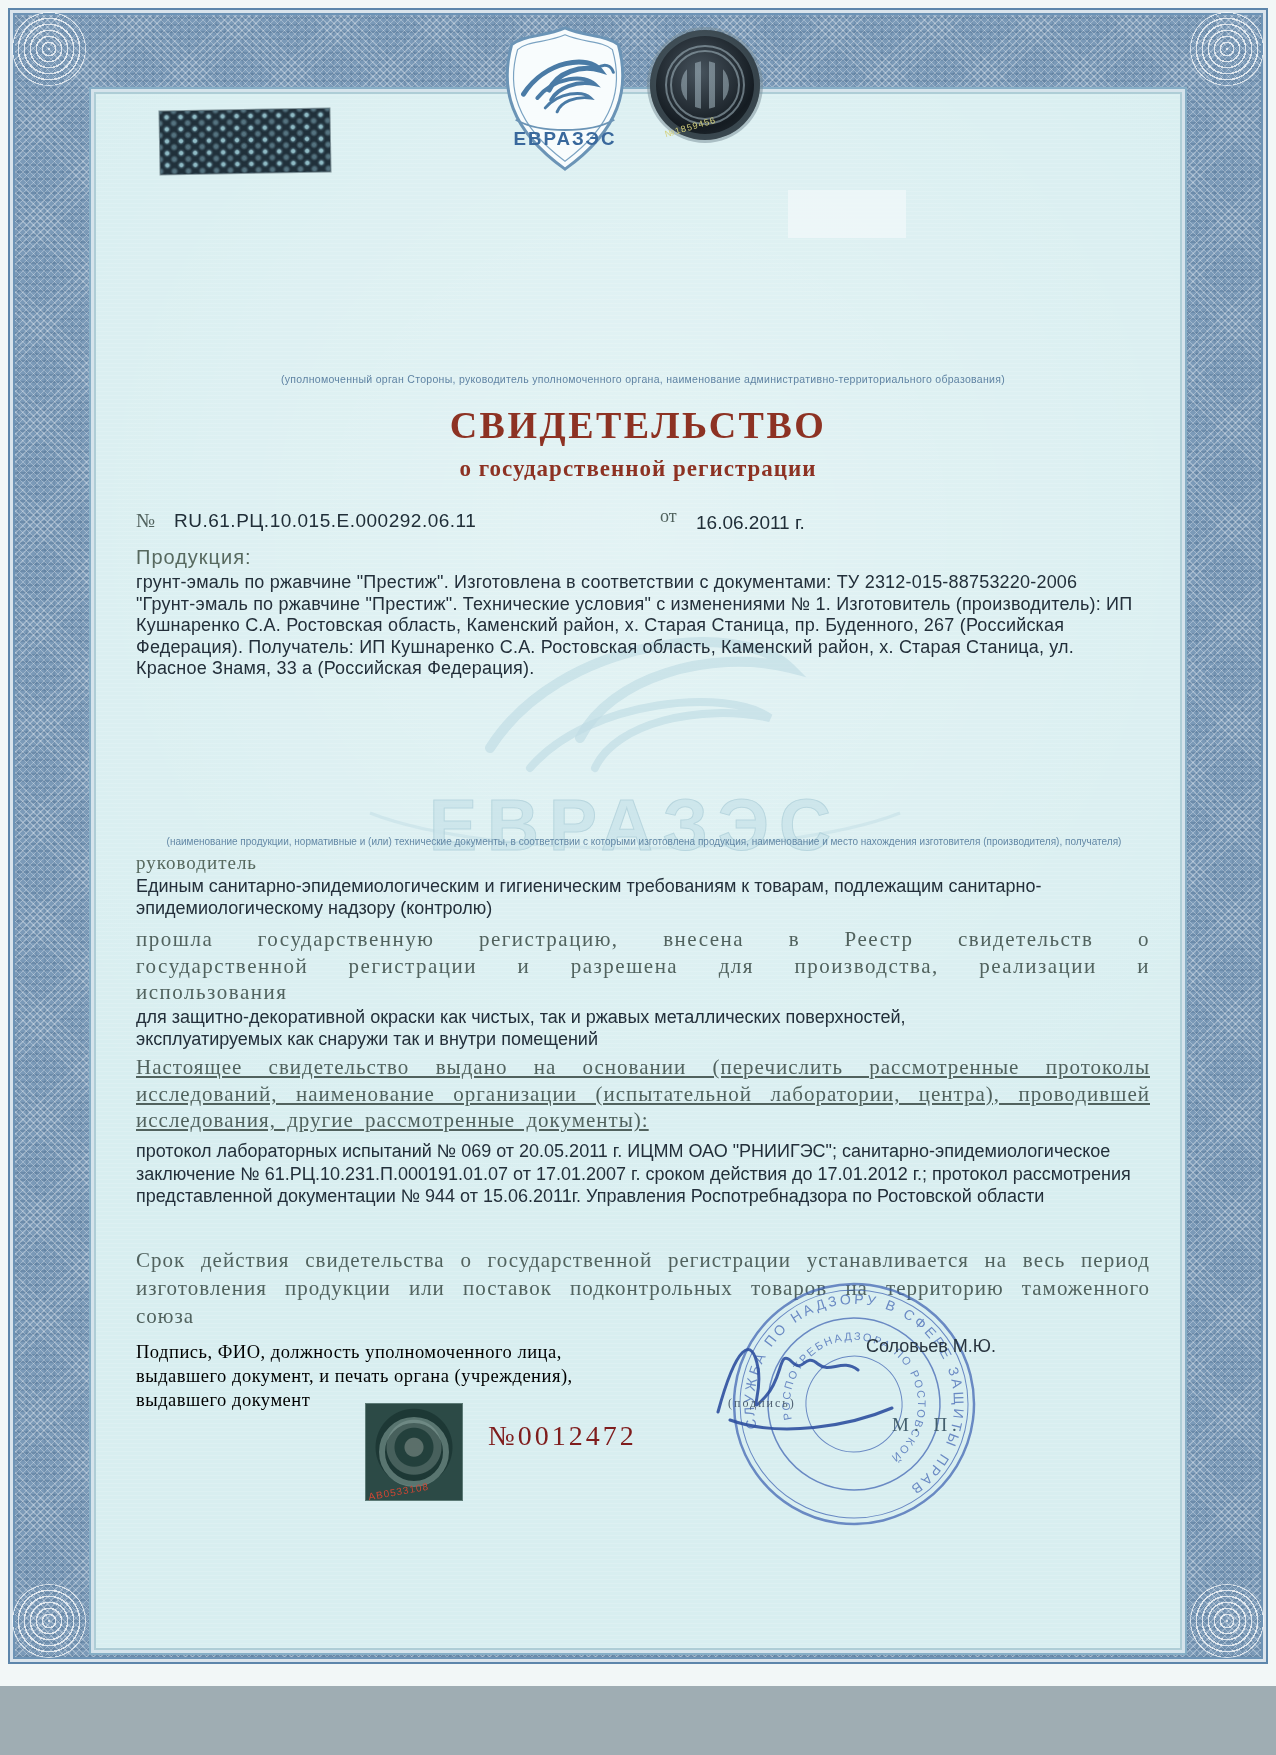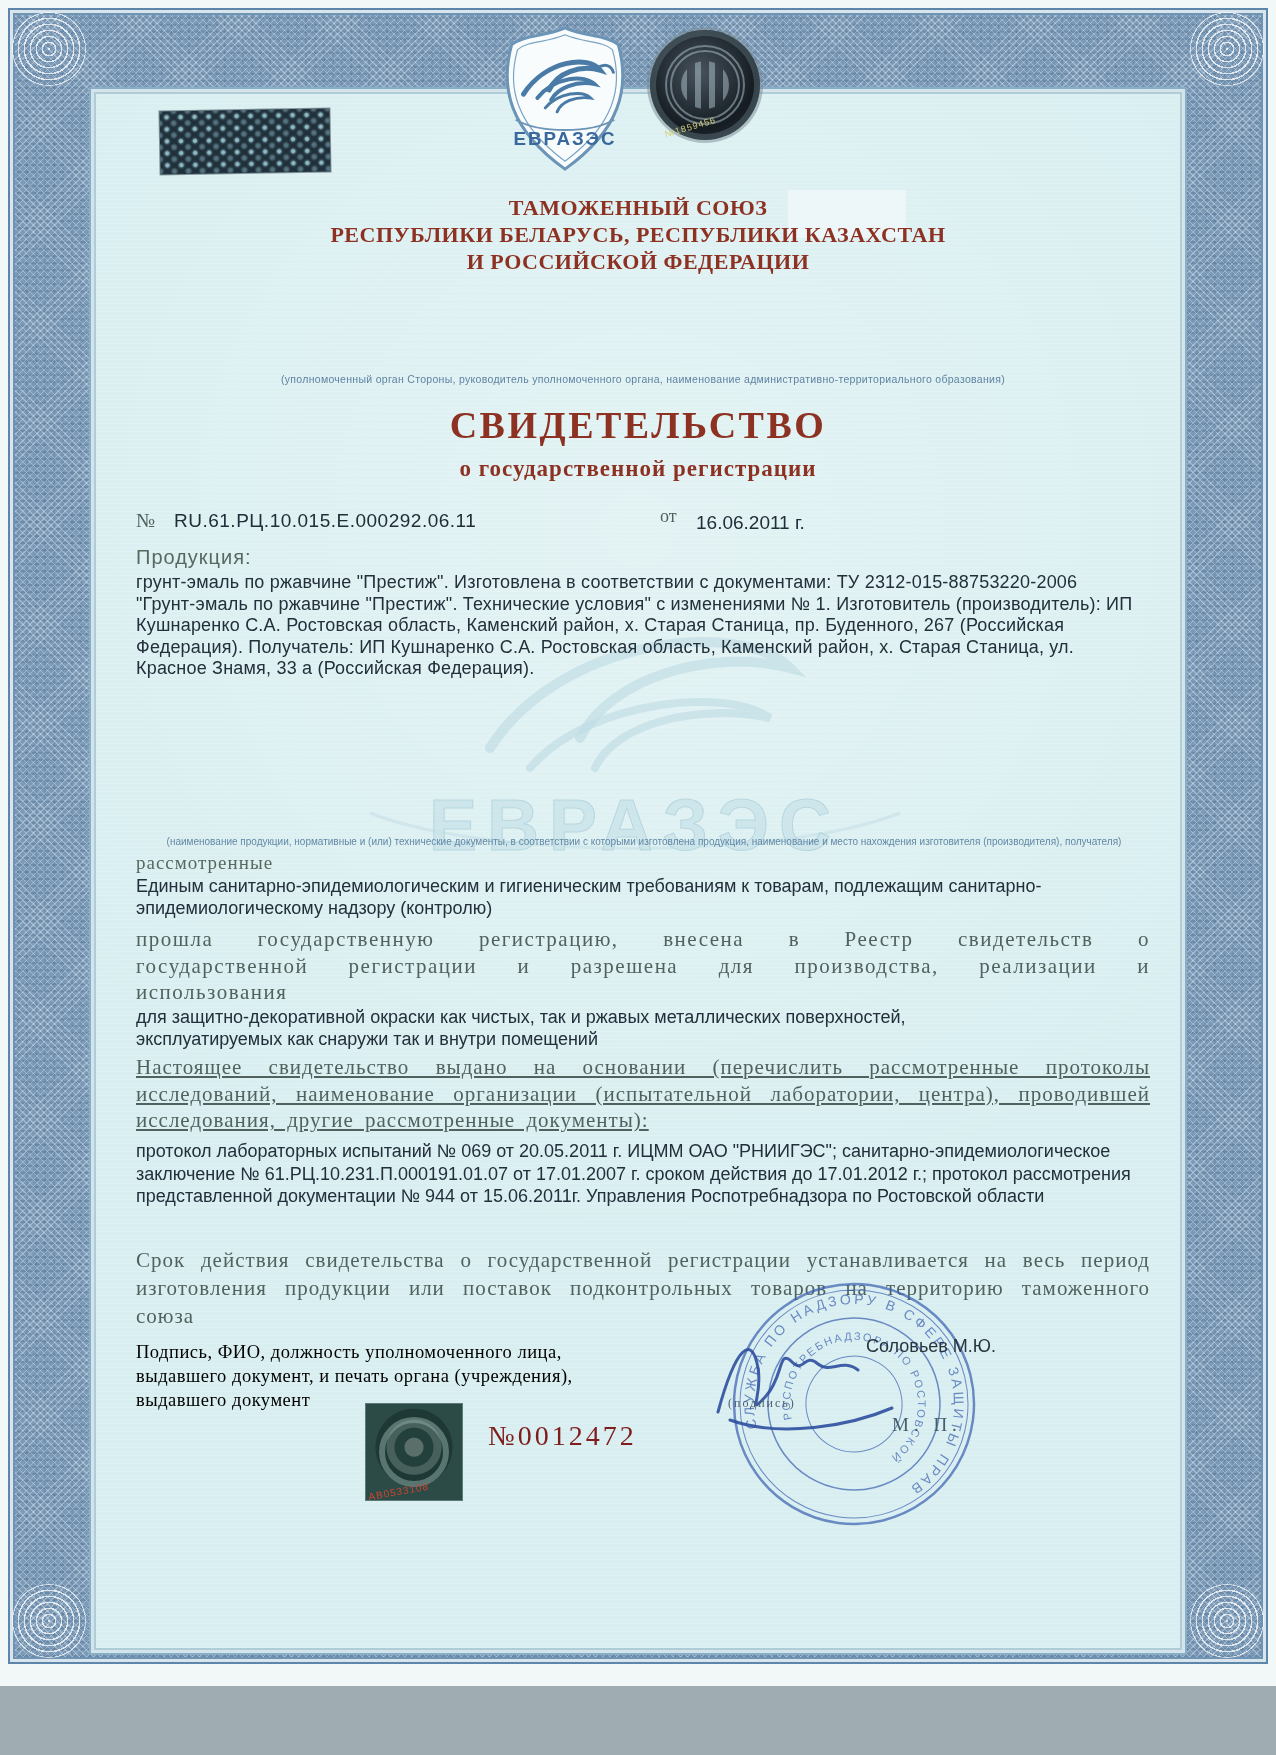--- a/index.html
+++ b/index.html
@@ -151,25 +151,20 @@
   </div>
 
   <div class="abs holo-circle">
     <div class="holo-ring"></div>
     <div class="holo-bars"></div>
     <span class="holo-num">№1859456</span>
   </div>
 
   <div class="abs scan-highlight"></div>
 
-  <div class="abs org-lines center">
-    <div>ТАМОЖЕННЫЙ СОЮЗ</div>
-    <div>РЕСПУБЛИКИ БЕЛАРУСЬ, РЕСПУБЛИКИ КАЗАХСТАН</div>
-    <div>И РОССИЙСКОЙ ФЕДЕРАЦИИ</div>
-  </div>
   <div class="abs authority-note center">(уполномоченный орган Стороны, руководитель уполномоченного органа, наименование административно-территориального образования)</div>
 
   <div class="abs title-main center">СВИДЕТЕЛЬСТВО</div>
   <div class="abs title-sub center">о государственной регистрации</div>
 
   <div class="abs number-row">
     <span class="no-sign">№</span>
     <span class="reg-number">RU.61.РЦ.10.015.Е.000292.06.11</span>
     <span class="from-label">от</span>
     <span class="issue-date">16.06.2011 г.</span>
@@ -182,21 +177,21 @@
     <svg width="650" height="300" viewBox="0 0 650 300" xmlns="http://www.w3.org/2000/svg">
       <path d="M180 150 C250 40 430 20 480 70 C400 50 300 80 270 140" fill="none" stroke="#a7ccd9" stroke-width="10" opacity=".7" stroke-linecap="round"></path>
       <path d="M220 170 C280 100 420 90 460 120 C390 105 305 125 285 170" fill="none" stroke="#a7ccd9" stroke-width="8" opacity=".7" stroke-linecap="round"></path>
       <path d="M60 215 C180 262 470 262 590 215" fill="none" stroke="#a7ccd9" stroke-width="3" opacity=".5"></path>
       <text x="325" y="252" text-anchor="middle" font-family="Liberation Sans, sans-serif" font-weight="bold" font-size="72" fill="#b9d9e3" stroke="#8cb8c8" stroke-width="1" letter-spacing="10" opacity=".85">ЕВРАЗЭС</text>
     </svg>
   </div>
 
   <div class="abs product-note center">(наименование продукции, нормативные и (или) технические документы, в соответствии с которыми изготовлена продукция, наименование и место нахождения изготовителя (производителя), получателя)</div>
 
-  <div class="abs compliance-label">рассмотренные</div>
+  <div class="abs compliance-label">руководитель</div>
   <div class="abs compliance-text">Единым санитарно-эпидемиологическим и гигиеническим требованиям к товарам, подлежащим санитарно-эпидемиологическому надзору (контролю)</div>
 
   <div class="abs reg-template">прошла государственную регистрацию, внесена в Реестр свидетельств о государственной регистрации и разрешена для производства, реализации и использования</div>
   <div class="abs reg-usage">для защитно-декоративной окраски как чистых, так и ржавых металлических поверхностей, эксплуатируемых как снаружи так и внутри помещений</div>
 
   <div class="abs basis-template">Настоящее свидетельство выдано на основании (перечислить рассмотренные протоколы исследований, наименование организации (испытательной лаборатории, центра), проводившей исследования, другие рассмотренные документы):</div>
   <div class="abs basis-text">протокол лабораторных испытаний № 069 от 20.05.2011 г. ИЦММ ОАО "РНИИГЭС"; санитарно-эпидемиологическое заключение № 61.РЦ.10.231.П.000191.01.07 от 17.01.2007 г. сроком действия до 17.01.2012 г.; протокол рассмотрения представленной документации № 944 от 15.06.2011г. Управления Роспотребнадзора по Ростовской области</div>
 
   <div class="abs validity-text">Срок действия свидетельства о государственной регистрации устанавливается на весь период изготовления продукции или поставок подконтрольных товаров на территорию таможенного союза</div>
 

